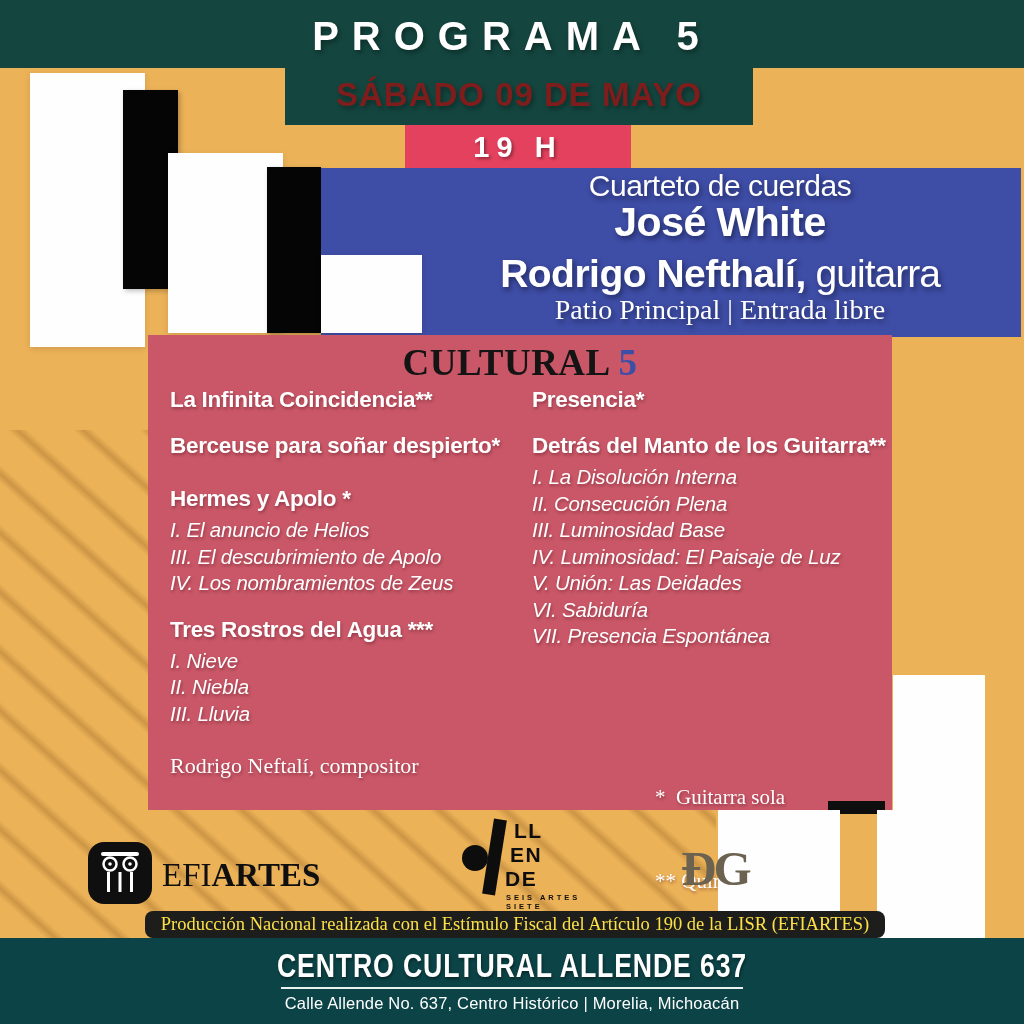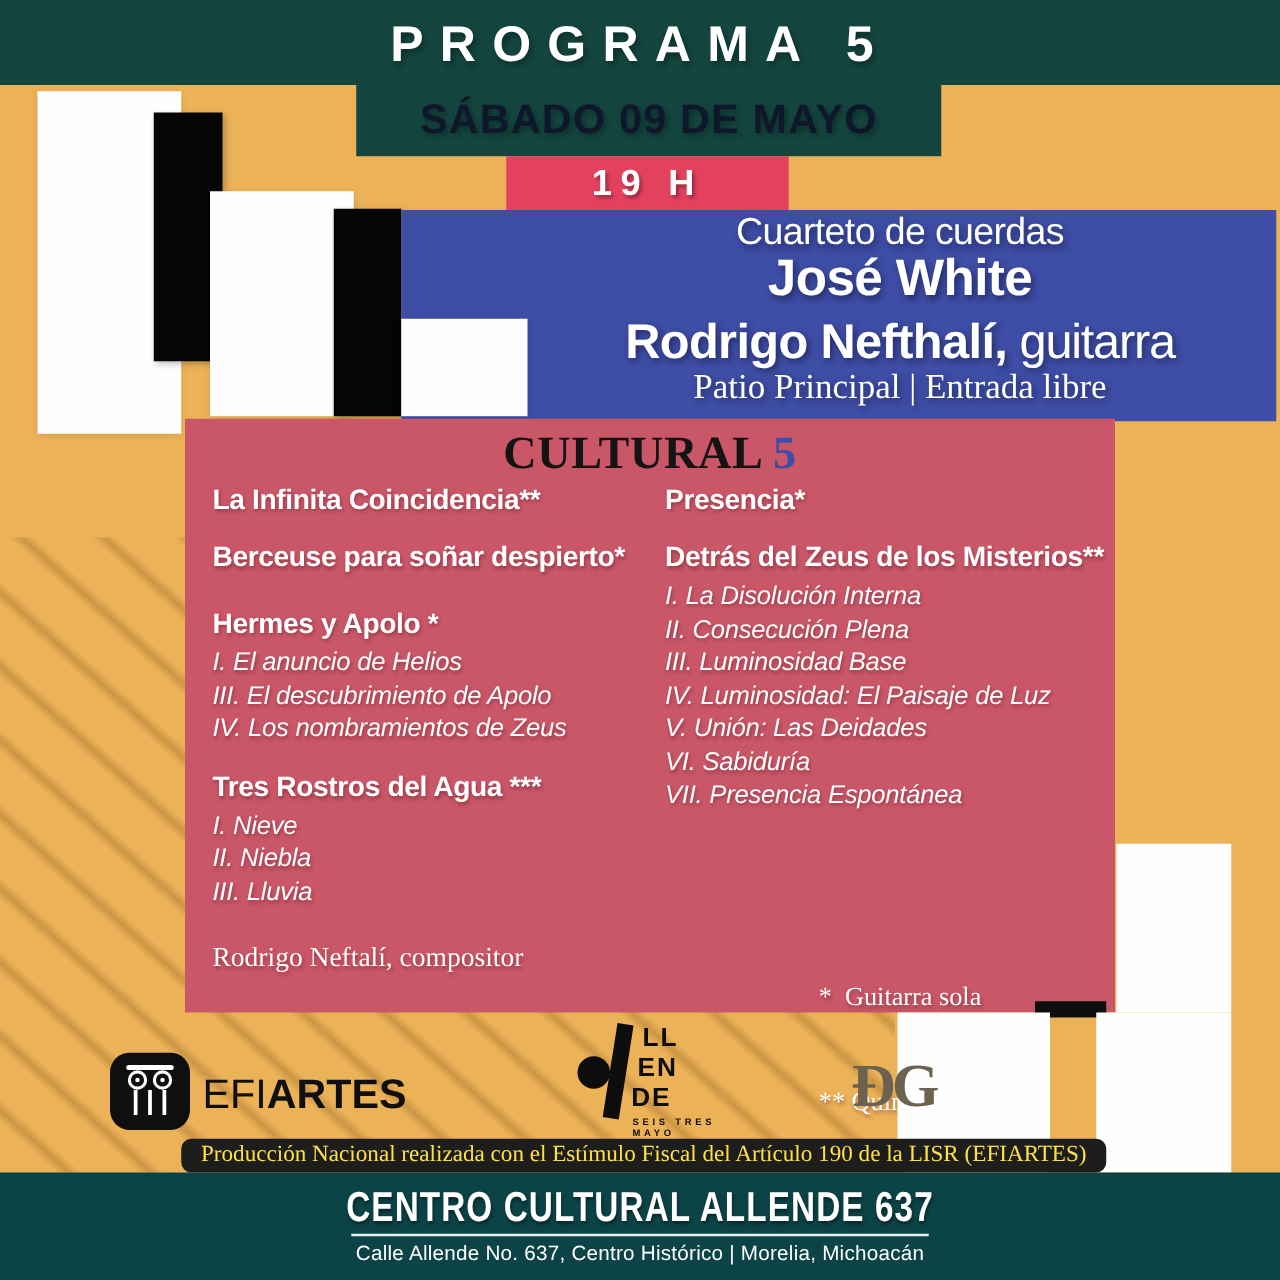--- a/index.html
+++ b/index.html
@@ -23,21 +23,21 @@
   .bkey-a{left:123px;top:90px;width:55px;height:199px;}
   .wkey-b{left:168px;top:153px;width:115px;height:180px;}
   .bkey-b{left:267px;top:167px;width:54px;height:166px;}
   .wkey-c{left:321px;top:255px;width:101px;height:78px;}
   
   .teal-band{left:0;top:0;width:1024px;height:68px;background:#14463f;}
   .teal-block{left:285px;top:0;width:468px;height:125px;background:#14463f;}
   .hdr-title{left:0;top:14px;width:1024px;text-align:center;color:#fff;
     font-size:40px;font-weight:bold;letter-spacing:13px;
     text-shadow:2px 3px 5px rgba(0,0,0,0.35);}
-  .hdr-date{left:285px;top:76px;width:468px;text-align:center;color:#0f172a;
+  .hdr-date{left:285px;top:76px;width:468px;text-align:center;color:#7f1d1d;
     font-size:33px;font-weight:bold;letter-spacing:1px;
     text-shadow:2px 3px 5px rgba(0,0,0,0.35);}
   .time-block{left:405px;top:125px;width:226px;height:45px;background:#e4415e;
     display:flex;align-items:center;justify-content:center;}
   .time-text{color:#fff;font-size:29px;font-weight:bold;letter-spacing:7px;
     text-shadow:2px 2px 3px rgba(0,0,0,0.35);}
   
   .blue-band{left:321px;top:168px;width:700px;height:169px;background:#3e4da5;}
   .blue-inner{left:420px;top:170px;width:600px;text-align:center;color:#fff;
     text-shadow:2px 3px 5px rgba(10,14,40,0.5);}
@@ -64,21 +64,21 @@
     font-size:22px;color:#fff;text-shadow:1px 2px 3px rgba(90,25,35,0.45);}
   .legend{left:507px;top:392px;width:220px;font-family:"Liberation Serif",serif;
     font-size:21px;line-height:28px;color:#fff;white-space:pre;
     text-shadow:1px 2px 3px rgba(90,25,35,0.45);}
   .black-bar{left:828px;top:801px;width:57px;height:13px;background:#0e0e0e;}
   
   .white-tall{left:893px;top:675px;width:92px;height:135px;background:#fefefe;}
   .white-bl1{left:718px;top:810px;width:122px;height:128px;background:#fefefe;}
   .white-bl2{left:877px;top:810px;width:108px;height:128px;background:#fefefe;}
   
-  .efi{left:88px;top:843px;width:260px;height:64px;display:flex;align-items:center;}
+  .efi{left:88px;top:843px;width:260px;height:64px;display:flex;align-items:center;font-family:Liberation Serif, serif;}
   .efi-text{font-size:33px;color:#0f0f0f;margin-left:10px;letter-spacing:0;}
   .efi-text b{font-weight:bold;}
   
   .all-dot{left:462px;top:845px;width:26px;height:26px;border-radius:50%;background:#0d0d0d;}
   .all-slash{left:488px;top:819px;width:13px;height:76px;background:#0d0d0d;
     transform:rotate(9deg);}
   .all-letters{left:505px;top:819px;width:70px;color:#0d0d0d;font-weight:bold;
     font-size:21px;line-height:24px;letter-spacing:1.5px;}
   .all-l1{padding-left:9px;}
   .all-l2{padding-left:5px;}
@@ -145,21 +145,21 @@
       <div class="mov">III. El descubrimiento de Apolo</div>
       <div class="mov">IV. Los nombramientos de Zeus</div>
       <div class="work gap-s">Tres Rostros del Agua ***</div>
       <div class="mov mov-first">I. Nieve</div>
       <div class="mov">II. Niebla</div>
       <div class="mov">III. Lluvia</div>
     </div>
 
     <div class="abs col col-right">
       <div class="work">Presencia*</div>
-      <div class="work gap-s">Detrás del Zeus de los Misterios**</div>
+      <div class="work gap-s">Detrás del Manto de los Guitarra**</div>
       <div class="mov mov-first">I. La Disolución Interna</div>
       <div class="mov">II. Consecución Plena</div>
       <div class="mov">III. Luminosidad Base</div>
       <div class="mov">IV. Luminosidad: El Paisaje de Luz</div>
       <div class="mov">V. Unión: Las Deidades</div>
       <div class="mov">VI. Sabiduría</div>
       <div class="mov">VII. Presencia Espontánea</div>
     </div>
 
     <div class="abs composer">Rodrigo Neftalí, compositor</div>
@@ -193,21 +193,21 @@
     <span class="efi-text"><span>EFI</span><b>ARTES</b></span>
   </div>
 
   <div class="abs all-dot"></div>
   <div class="abs all-slash"></div>
   <div class="abs all-letters">
     <div class="all-l1">LL</div>
     <div class="all-l2">EN</div>
     <div>DE</div>
   </div>
-  <div class="abs all-caption">SEIS TRES MAYO</div>
+  <div class="abs all-caption">SEIS ARTES SIETE</div>
 
   <div class="abs gg-mono">ĐG</div>
 
   <div class="abs prod-strip">
     <span class="prod-text">Producción Nacional realizada con el Estímulo Fiscal del Artículo 190 de la LISR (EFIARTES)</span>
   </div>
 
   <div class="abs footer">
     <div class="footer-title">CENTRO CULTURAL ALLENDE 637</div>
     <div class="footer-rule"></div>

